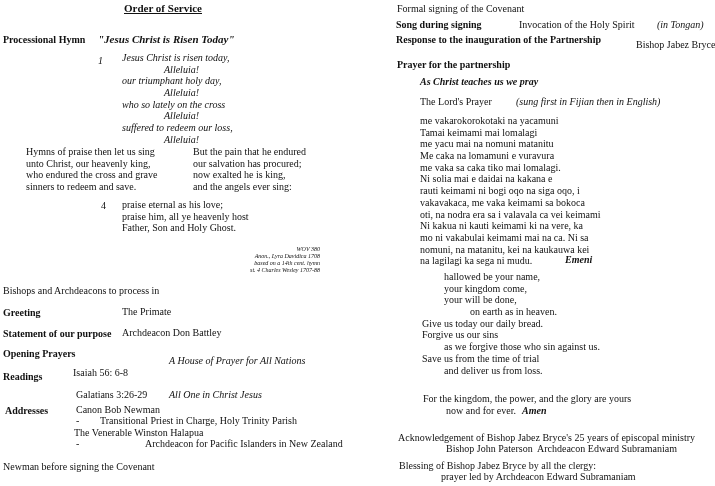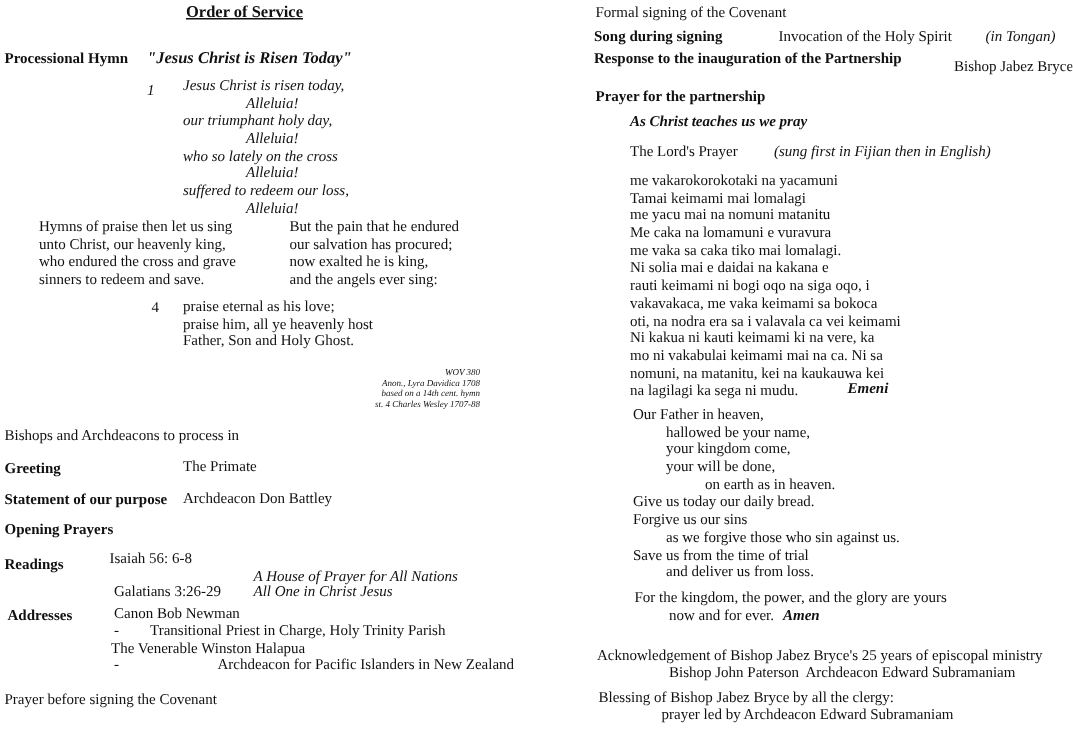--- a/index.html
+++ b/index.html
@@ -68,33 +68,33 @@
 <div class="abs b" style="left:3px;top:308px;">Greeting</div>
 <div class="abs" style="left:122px;top:307px;">The Primate</div>
 
 <div class="abs b" style="left:3px;top:329px;">Statement of our purpose</div>
 <div class="abs" style="left:122px;top:328px;">Archdeacon Don Battley</div>
 
 <div class="abs b" style="left:3px;top:349px;">Opening Prayers</div>
 
 <div class="abs b" style="left:3px;top:372px;">Readings</div>
 <div class="abs" style="left:73px;top:368px;">Isaiah 56: 6-8</div>
-<div class="abs i" style="left:169px;top:380px;">A House of Prayer for All Nations</div>
+<div class="abs i" style="left:169px;top:356px;">A House of Prayer for All Nations</div>
 <div class="abs" style="left:76px;top:390px;">Galatians 3:26-29</div>
 <div class="abs i" style="left:169px;top:390px;">All One in Christ Jesus</div>
 
 <div class="abs b" style="left:5px;top:406px;">Addresses</div>
 <div class="abs" style="left:76px;top:405px;">Canon Bob Newman</div>
 <div class="abs" style="left:76px;top:416px;">-</div>
 <div class="abs b" style="left:100px;top:416px;font-weight:normal;">Transitional Priest in Charge, Holy Trinity Parish</div>
 <div class="abs" style="left:74px;top:428px;">The Venerable Winston Halapua</div>
 <div class="abs" style="left:76px;top:439px;">-</div>
 <div class="abs" style="left:100px;top:439px;margin-left:45px;">Archdeacon for Pacific Islanders in New Zealand</div>
 
-<div class="abs" style="left:3px;top:462px;">Prayer before signing the Covenant</div>
+<div class="abs" style="left:3px;top:462px;">Newman before signing the Covenant</div>
 
 <div class="abs" style="left:397px;top:4px;">Formal signing of the Covenant</div>
 
 <div class="abs b" style="left:396px;top:20px;">Song during signing</div>
 <div class="abs" style="left:519px;top:20px;">Invocation of the Holy Spirit</div>
 <div class="abs i" style="left:657px;top:20px;">(in Tongan)</div>
 
 <div class="abs b" style="left:396px;top:35px;">Response to the inauguration of the Partnership</div>
 <div class="abs" style="left:636px;top:40px;">Bishop Jabez Bryce</div>
 
@@ -116,21 +116,20 @@
   <div>vakavakaca, me vaka keimami sa bokoca</div>
   <div>oti, na nodra era sa i valavala ca vei keimami</div>
   <div>Ni kakua ni kauti keimami ki na vere, ka</div>
   <div>mo ni vakabulai keimami mai na ca. Ni sa</div>
   <div>nomuni, na matanitu, kei na kaukauwa kei</div>
   <div>na lagilagi ka sega ni mudu.</div>
 </div>
 <div class="abs bi" style="left:565px;top:255px;">Emeni</div>
 
 <div class="abs lines" style="left:422px;top:271px;">
-  <div>Our Father in heaven,</div>
   <div style="padding-left:22px">hallowed be your name,</div>
   <div style="padding-left:22px">your kingdom come,</div>
   <div style="padding-left:22px">your will be done,</div>
   <div style="padding-left:48px">on earth as in heaven.</div>
   <div>Give us today our daily bread.</div>
   <div>Forgive us our sins</div>
   <div style="padding-left:22px">as we forgive those who sin against us.</div>
   <div>Save us from the time of trial</div>
   <div style="padding-left:22px">and deliver us from loss.</div>
 </div>

